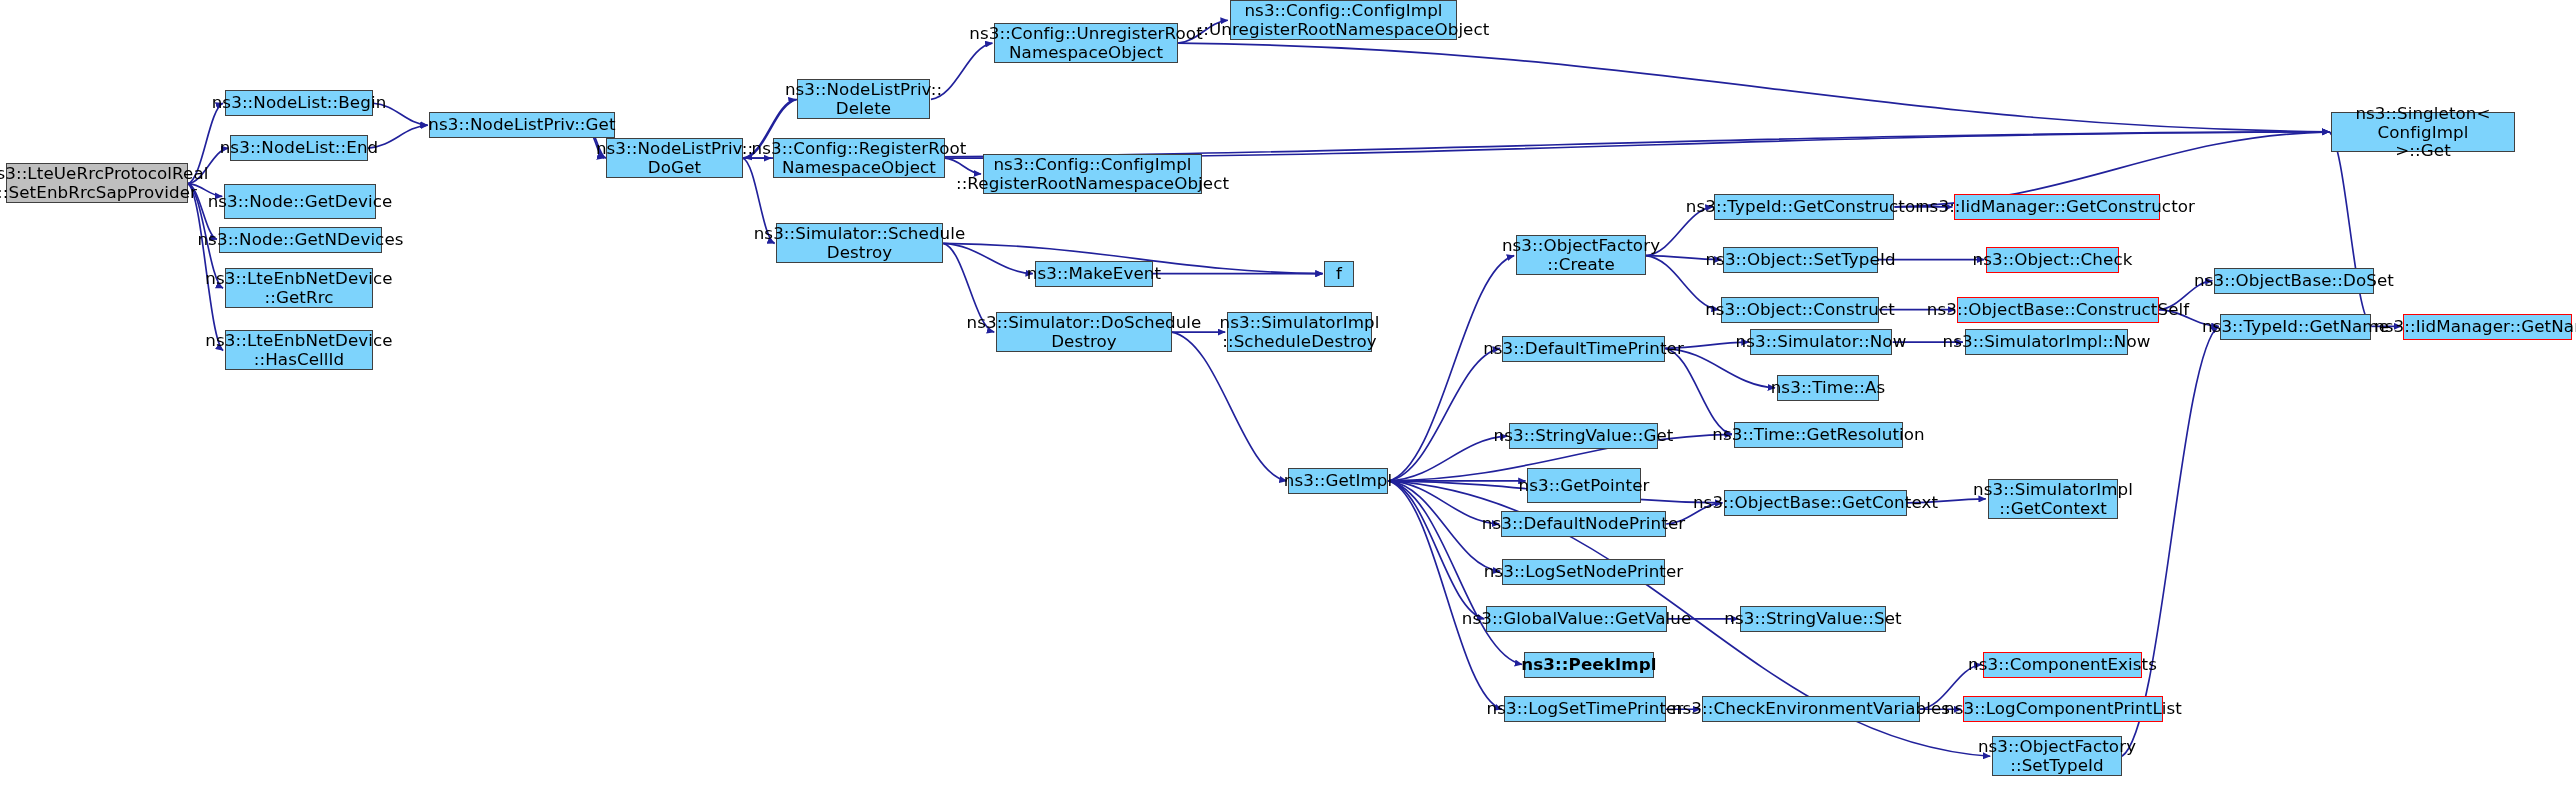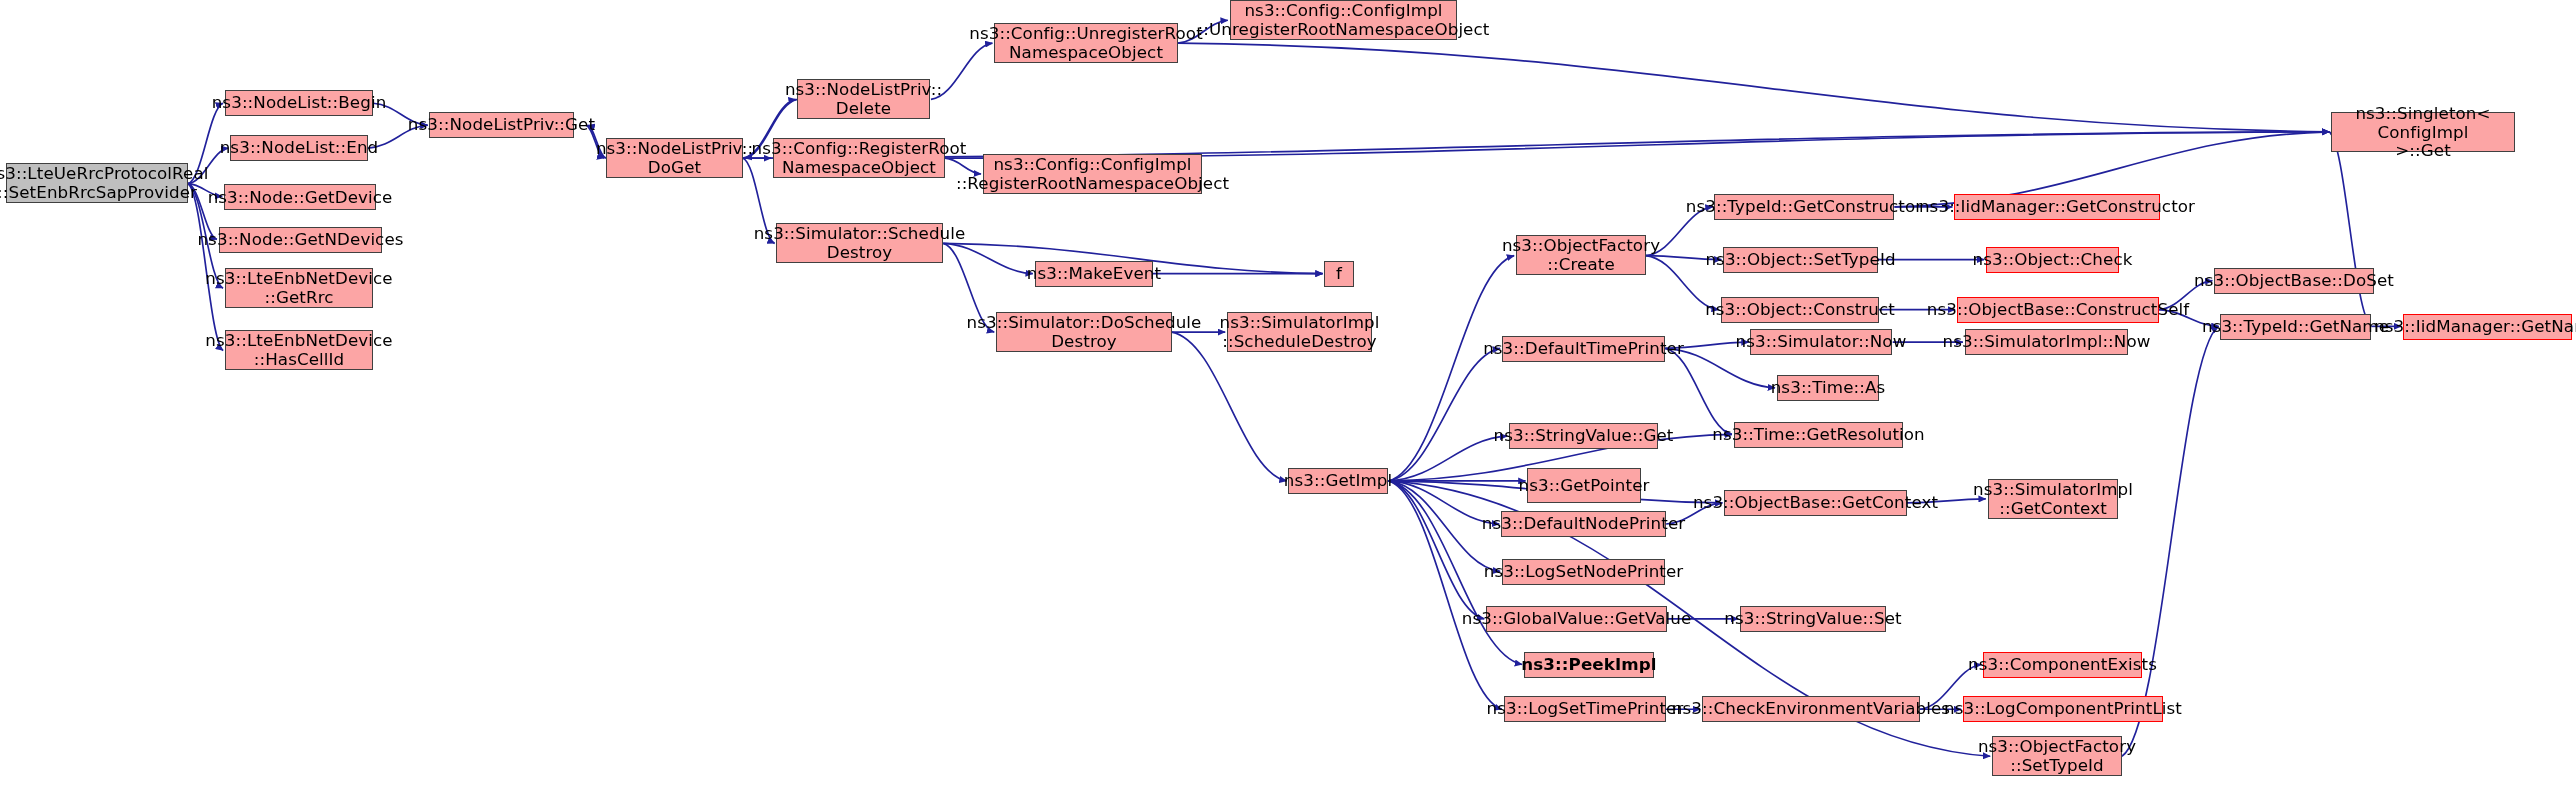--- a/index.html
+++ b/index.html
@@ -1,20 +1,20 @@
 <!DOCTYPE html>
 <html style="font-size:14px"><head>
 <meta charset="utf-8">
 <style>
   html,body{margin:0;padding:0;background:#ffffff;}
   #canvas{position:relative;width:2576px;height:795px;background:#ffffff;
     font-family:"DejaVu Sans","Liberation Sans",sans-serif;overflow:hidden;}
   #edges{position:absolute;left:0;top:0;width:2576px;height:795px;}
   .node{position:absolute;box-sizing:border-box;display:flex;align-items:center;
-    justify-content:center;text-align:center;background:#fca5a5;
+    justify-content:center;text-align:center;background:#7dd3fc;
     border:1.8px solid #404040;color:#000000;font-size:16.7px;line-height:1.12;
     letter-spacing:0.1px;padding:1.8px 4.4px;white-space:pre-line;}
   .node.root{background:#bfbfbf;border-color:#404040;}
   .node.hot{border-color:#ff0000;border-width:1.8px;}
 </style>
 </head>
 <body>
 
 <div id="canvas">
   <svg id="edges" viewBox="0 0 2933 905" width="2576" height="795">
@@ -83,27 +83,27 @@
         <path d="M1896,807.5 C1912.8,807.5 1920,807.5 1936,807.5" marker-end="url(#ah)"></path>
         <path d="M2186,807.5 C2215.4,804.44 2228,759.56 2256,756.5" marker-end="url(#ah)"></path>
         <path d="M2186,807.5 C2205.74,807.5 2214.2,807.5 2233,807.5" marker-end="url(#ah)"></path>
         <path d="M2416,861 C2462.2,831.63 2482,400.87 2526,371.5" marker-end="url(#ah)"></path>
       </g>
   </svg>
 <div class="node root" style="left: 6.1px; top: 163px; width: 182px; height: 40px;">ns3::LteUeRrcProtocolReal
 ::SetEnbRrcSapProvider</div>
     <div class="node" style="left: 225px; top: 90px; width: 148px; height: 25.5px;">ns3::NodeList::Begin</div>
     <div class="node" style="left: 230px; top: 135px; width: 138px; height: 25.5px;">ns3::NodeList::End</div>
-    <div class="node" style="left: 224px; top: 184px; width: 152px; height: 26px;">ns3::Node::GetDevice</div>
+    <div class="node" style="left: 224px; top: 184px; width: 152px; height: 35px;">ns3::Node::GetDevice</div>
     <div class="node" style="left: 219px; top: 227px; width: 163px; height: 25.5px;">ns3::Node::GetNDevices</div>
     <div class="node" style="left: 225px; top: 268px; width: 148px; height: 40px;">ns3::LteEnbNetDevice
 ::GetRrc</div>
     <div class="node" style="left: 225px; top: 330px; width: 148px; height: 40px;">ns3::LteEnbNetDevice
 ::HasCellId</div>
-    <div class="node" style="left: 429px; top: 112px; width: 145px; height: 25.5px;">ns3::NodeListPriv::Get</div>
+    <div class="node" style="left: 429px; top: 112px; width: 186px; height: 25.5px;">ns3::NodeListPriv::Get</div>
     <div class="node" style="left: 606px; top: 138px; width: 137px; height: 40px;">ns3::NodeListPriv::
 DoGet</div>
     <div class="node" style="left: 797px; top: 79px; width: 133px; height: 40px;">ns3::NodeListPriv::
 Delete</div>
     <div class="node" style="left: 773px; top: 138px; width: 172px; height: 40px;">ns3::Config::RegisterRoot
 NamespaceObject</div>
     <div class="node" style="left: 983px; top: 154px; width: 219px; height: 40px;">ns3::Config::ConfigImpl
 ::RegisterRootNamespaceObject</div>
     <div class="node" style="left: 994px; top: 23px; width: 184px; height: 40px;">ns3::Config::UnregisterRoot
 NamespaceObject</div>

